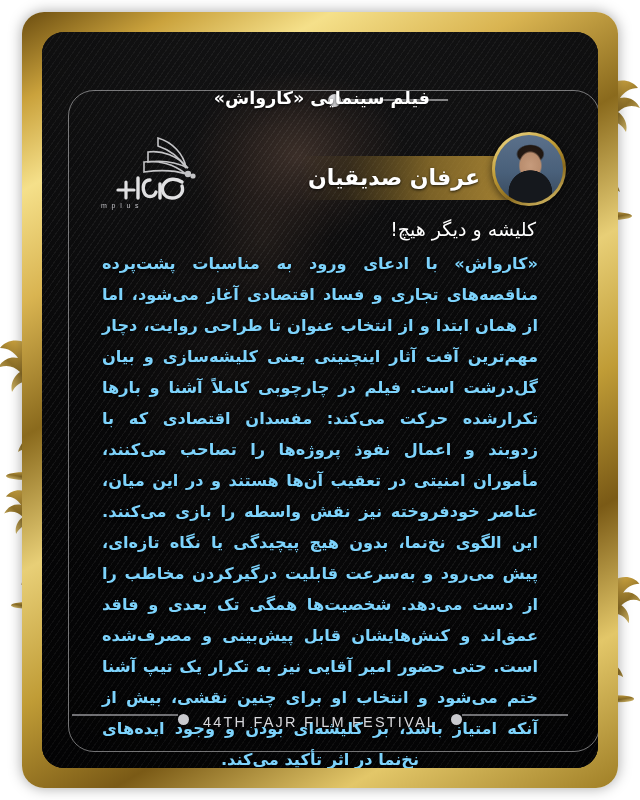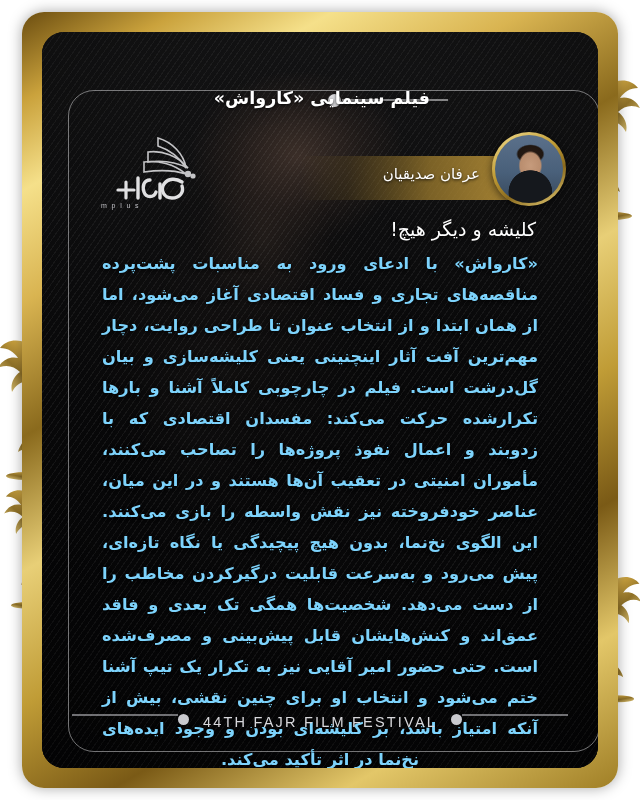--- a/index.html
+++ b/index.html
@@ -150,22 +150,22 @@
         rgba(190,150,58,.92) 0%,
         rgba(150,118,44,.80) 45%,
         rgba(96,76,30,.30) 80%,
         rgba(60,48,20,0) 100%);
   }
   .author-name {
     position: absolute;
     top: 133px;
     right: 118px;
     color: #ffffff;
-    font-size: 15px;
-    font-weight: normal;
+    font-size: 22px;
+    font-weight: bold;
     white-space: nowrap;
     text-shadow: 0 1px 3px rgba(0,0,0,.8);
   }
   .avatar-ring {
     position: absolute;
     top: 100px;
     right: 32px;
     width: 74px;
     height: 74px;
     border-radius: 50%;

